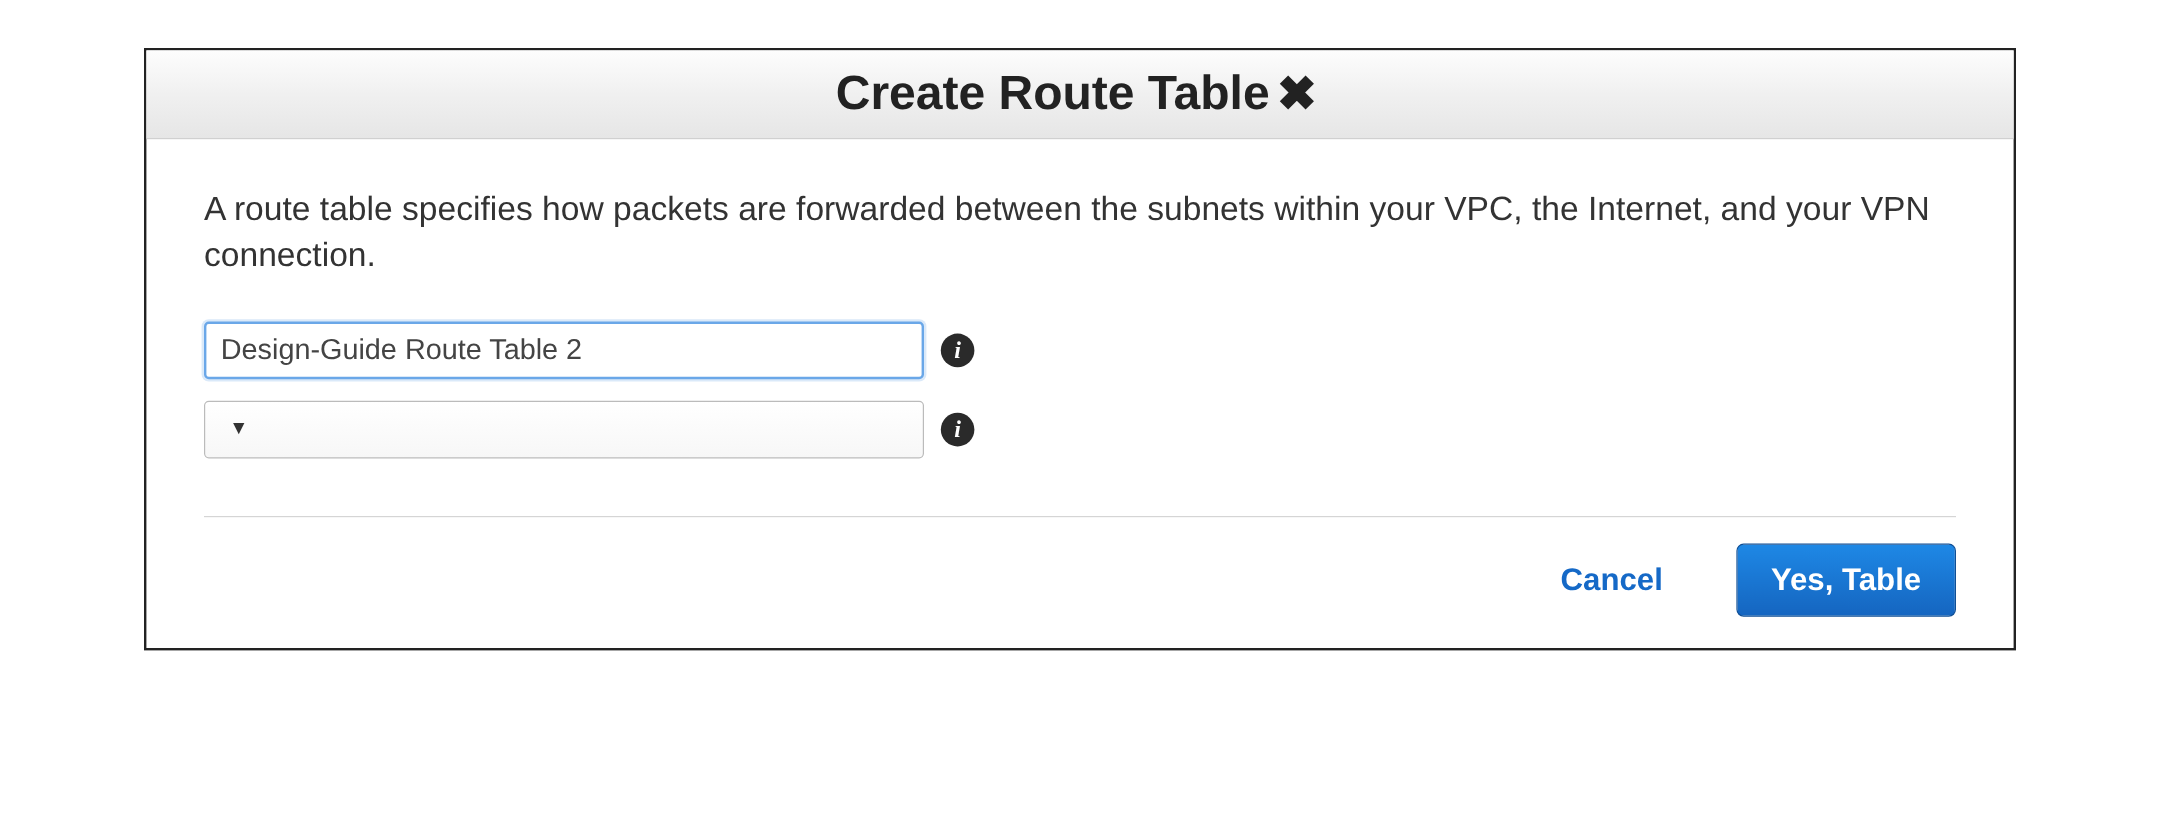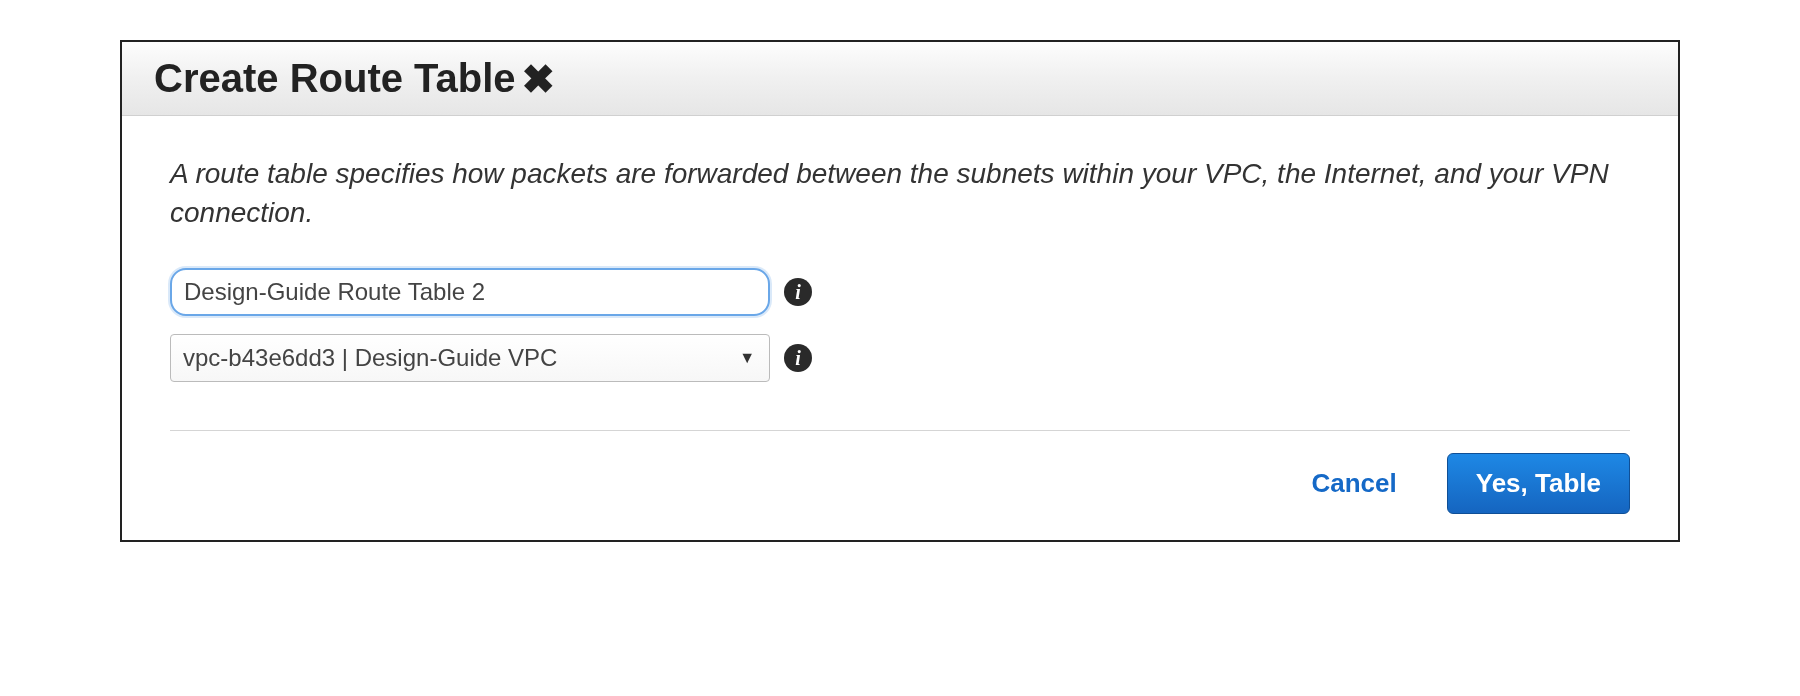--- a/index.html
+++ b/index.html
@@ -20,21 +20,21 @@
   }
   .dialog {
     box-sizing: border-box;
     width: 100%;
     border: 2px solid #222;
     background: #fff;
   }
   .dialog-header {
     display: flex;
     align-items: center;
-    justify-content: flex-start;
+    justify-content: center;
     padding: 14px 32px;
     background: linear-gradient(to bottom, #fdfdfd 0%, #f0f0f0 50%, #e6e6e6 100%);
     border-bottom: 1px solid #d0d0d0;
   }
   .dialog-title {
     font-size: 40px;
     font-weight: 700;
     color: #222;
     margin: 0;
   }
@@ -47,21 +47,20 @@
     padding: 0 6px;
   }
   .dialog-body {
     padding: 38px 48px 8px 48px;
   }
   .description {
     font-size: 28px;
     line-height: 1.4;
     color: #333;
     margin: 0 0 36px 0;
-    font-style: italic;
   }
   .form-row {
     display: flex;
     align-items: center;
     margin-bottom: 18px;
   }
   .form-label {
     flex: 0 0 400px;
     text-align: right;
     padding-right: 24px;
@@ -75,21 +74,21 @@
     gap: 14px;
   }
   input.text-input {
     box-sizing: border-box;
     width: 600px;
     height: 48px;
     padding: 6px 12px;
     font-size: 24px;
     color: #444;
     border: 2px solid #6aa7e8;
-    border-radius: 16px;
+    border-radius: 4px;
     background: #fff;
     outline: none;
     box-shadow: 0 0 0 2px rgba(106,167,232,0.25);
     font-family: inherit;
   }
   .select-wrap {
     box-sizing: border-box;
     width: 600px;
     height: 48px;
     border: 1px solid #bbb;
@@ -124,21 +123,21 @@
     cursor: pointer;
     user-select: none;
   }
   .dialog-footer {
     margin: 22px 48px 26px 48px;
     border-top: 1px solid #d5d5d5;
     padding-top: 22px;
     display: flex;
     justify-content: flex-end;
     align-items: center;
-    gap: 44px;
+    gap: 55px;
   }
   .btn-cancel {
     font-size: 26px;
     font-weight: 700;
     color: #1569c7;
     background: none;
     border: none;
     cursor: pointer;
     padding: 8px 6px;
     font-family: inherit;
@@ -172,21 +171,20 @@
       <div class="form-row">
         <div class="form-control-wrap">
           <input type="text" class="text-input" value="Design-Guide Route Table 2" style="">
           <span class="info-icon">i</span>
         </div>
       </div>
 
       <div class="form-row">
         <div class="form-control-wrap">
           <div class="select-wrap">
-            <span>vpc-b43e6dd3 | Design-Guide VPC</span>
             <span class="select-caret">▼</span>
           </div>
           <span class="info-icon">i</span>
         </div>
       </div>
     </div>
 
     <div class="dialog-footer">
       <button class="btn-cancel">Cancel</button>
       <button class="btn-primary">Yes, Table</button>

